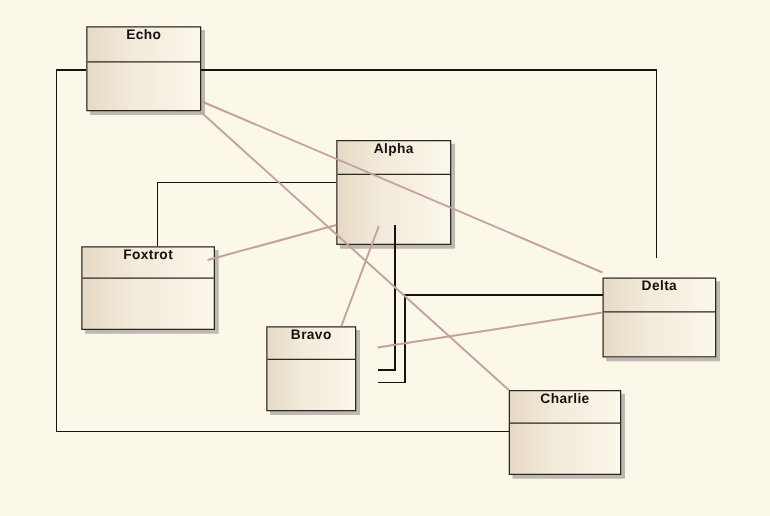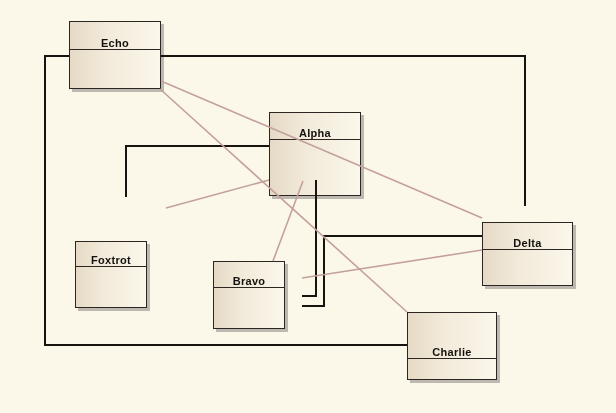--- a/index.html
+++ b/index.html
@@ -10,21 +10,21 @@
   }
   .node{
     position:absolute;
     background:linear-gradient(90deg,#E6DAC6 0%,#F2EADA 40%,#FBF7EB 100%);
     border:1px solid #2B2622;
     box-shadow:3px 3px 0 #BDB9B0;
     z-index:1;
     box-sizing:border-box;
   }
   .node-header{
-    display:flex;align-items:flex-end;justify-content:center;
+    display:flex;align-items:flex-start;justify-content:center;
     border-bottom:1px solid #2B2622;
     box-sizing:border-box;
   }
   .node-label{
     font-size:11px;font-weight:bold;color:#14110E;letter-spacing:.3px;
   }
   .node-body{flex:1;}
   #edge-layer{
     position:absolute;left:0;top:0;width:616px;height:413px;
     z-index:2;pointer-events:none;
@@ -40,40 +40,40 @@
           <span class="node-label">Echo</span>
         </div>
         <div class="node-body"></div>
       </div>
       <div class="node" style="left: 269px; top: 112px; width: 92px; height: 84px;">
         <div class="node-header" style="height: 27px;">
           <span class="node-label">Alpha</span>
         </div>
         <div class="node-body"></div>
       </div>
-      <div class="node" style="left: 75px; top: 197px; width: 72px; height: 67px; margin-top: 44px;">
+      <div class="node" style="left: 65px; top: 197px; width: 107px; height: 67px;">
         <div class="node-header" style="height: 25px;">
           <span class="node-label">Foxtrot</span>
         </div>
         <div class="node-body"></div>
       </div>
       <div class="node" style="left: 482px; top: 222px; width: 91px; height: 64px;">
         <div class="node-header" style="height: 27px;">
           <span class="node-label">Delta</span>
         </div>
         <div class="node-body"></div>
       </div>
       <div class="node" style="left: 213px; top: 261px; width: 72px; height: 68px;">
         <div class="node-header" style="height: 26px;">
           <span class="node-label">Bravo</span>
         </div>
         <div class="node-body"></div>
       </div>
       <div class="node" style="left: 407px; top: 312px; width: 90px; height: 68px;">
-        <div class="node-header" style="height: 26px; margin-top: 20px;">
+        <div class="node-header" style="height: 26px;">
           <span class="node-label">Charlie</span>
         </div>
         <div class="node-body"></div>
       </div>
     </div>
   <svg id="edge-layer" xmlns="http://www.w3.org/2000/svg" viewBox="0 0 616 413">
       <polyline points="161,56 525,56 525,206" fill="none" stroke="#17130F" stroke-width="1.2" shape-rendering="crispEdges"></polyline>
       <polyline points="69,56 45,56 45,345 407,345" fill="none" stroke="#17130F" stroke-width="1.2" shape-rendering="crispEdges"></polyline>
       <polyline points="269,146 126,146 126,197" fill="none" stroke="#17130F" stroke-width="1.2" shape-rendering="crispEdges"></polyline>
       <polyline points="316,180 316,296 302,296" fill="none" stroke="#17130F" stroke-width="1.2" shape-rendering="crispEdges"></polyline>

